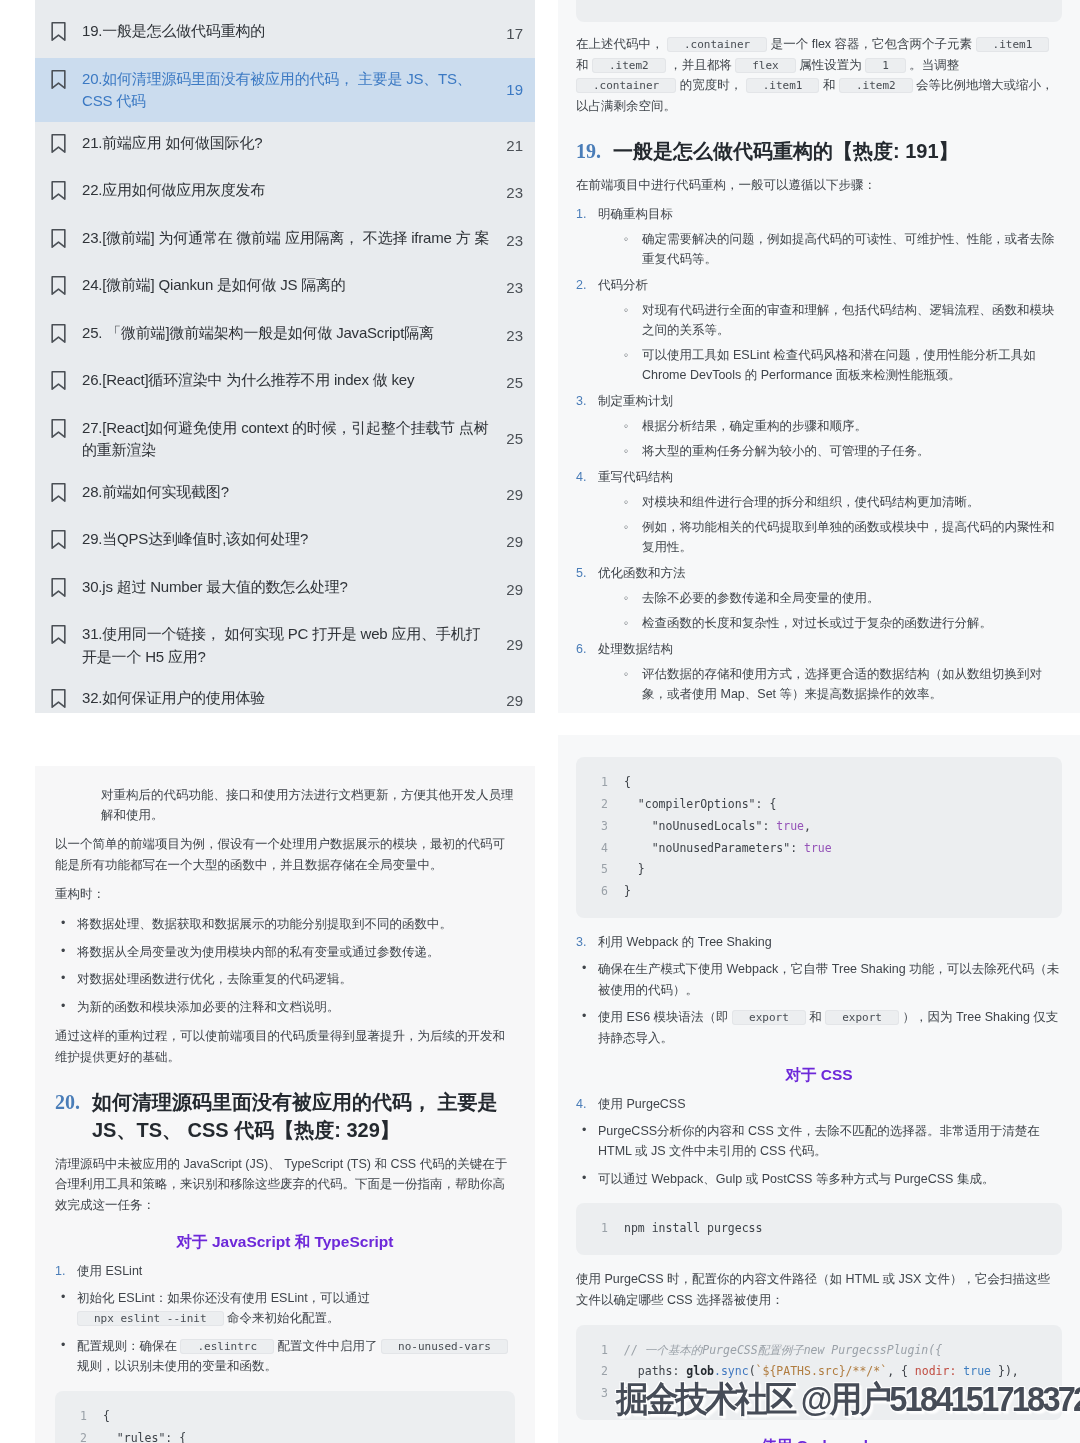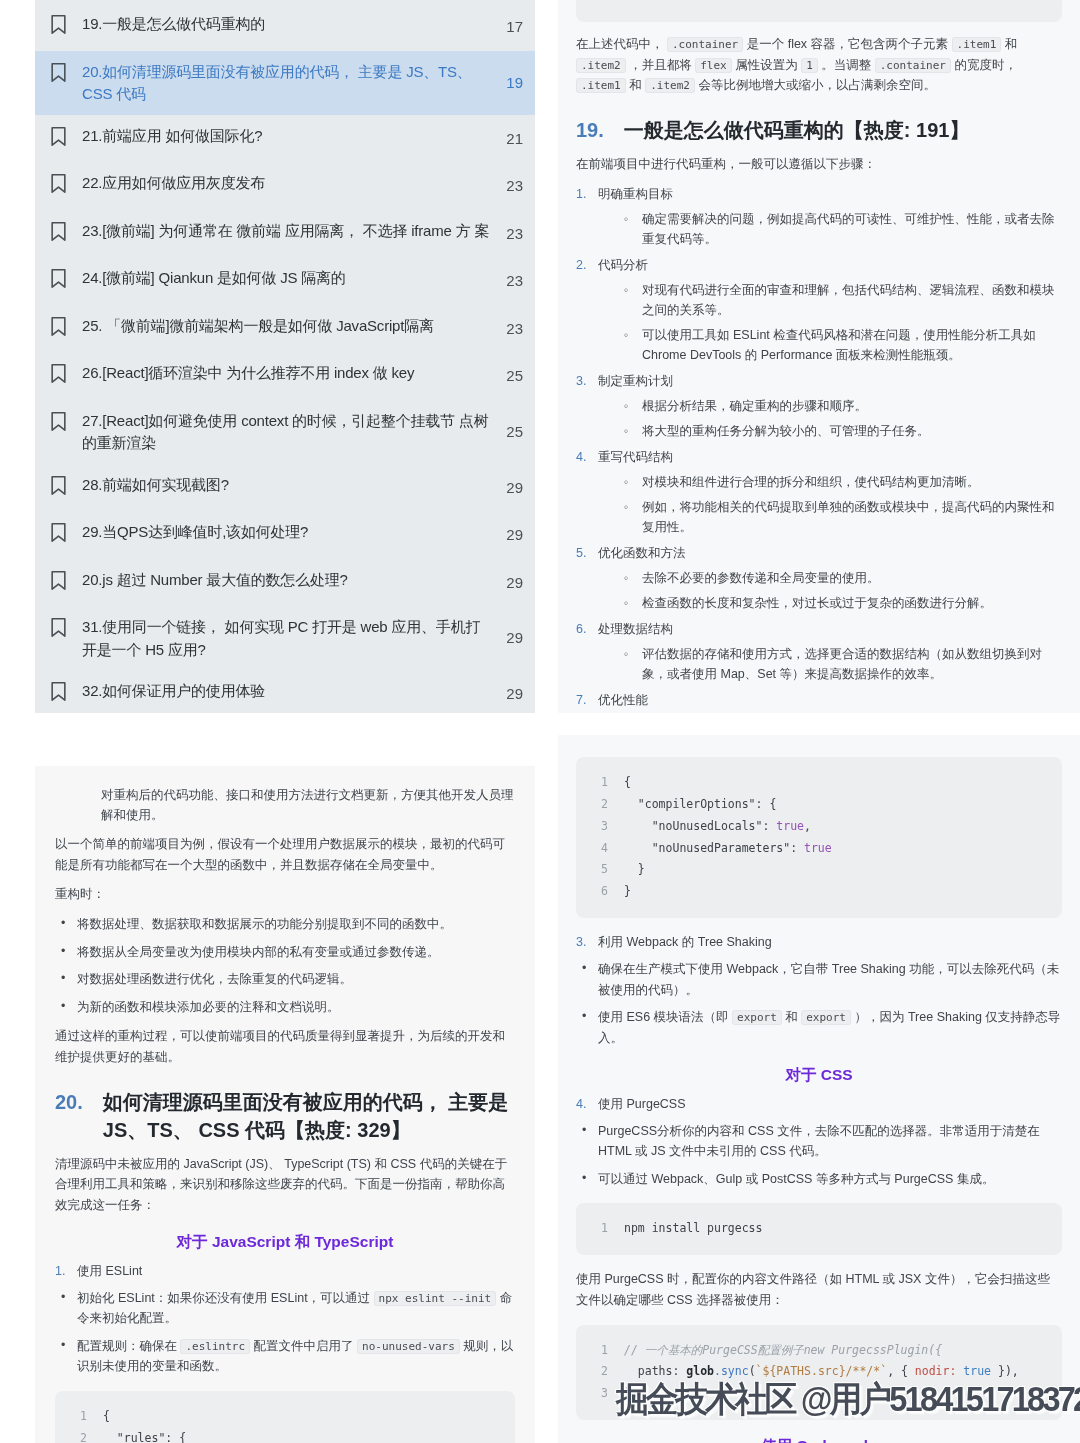--- a/index.html
+++ b/index.html
@@ -4,39 +4,39 @@
 <style>
   html,body{margin:0;padding:0;}
   body{
     width:1080px;height:1443px;position:relative;overflow:hidden;
     background:#ffffff;
     font-family:"Liberation Sans","DejaVu Sans",sans-serif;
     color:#3f444a;
   }
   .panel{position:absolute;overflow:hidden;box-sizing:border-box;}
   
-  #toc-panel{left:35px;top:0;width:500px;height:713px;background:#e8ebee;padding-top:3px;}
+  #toc-panel{left:35px;top:0;width:500px;height:713px;background:#e8ebee;padding-top:10px;}
   .toc-row{display:flex;align-items:flex-start;padding:10px 12px 9px 14px;font-size:15px;line-height:1.5;color:#2f3338;cursor:default;}
   .toc-row .bm{flex:none;margin-right:14px;margin-top:1px;}
   .toc-row .tx{flex:1 1 auto;letter-spacing:-0.2px;}
   .toc-row .pg{flex:none;margin-left:10px;color:#4b5056;align-self:center;}
   .toc-row.active{background:#cbdcee;justify-content:space-between;}
   .toc-row.active .tx,.toc-row.active .pg{color:#3b79c3;}
   
   #p-tr{left:558px;top:0;width:522px;height:713px;background:#f7f8f9;padding:0 18px;}
   #p-bl{left:35px;top:766px;width:500px;height:708px;background:#f7f7f8;padding:0 20px;}
   #p-br{left:558px;top:735px;width:522px;height:708px;background:#f7f8f9;padding:0 18px;}
   .p{font-size:12.5px;line-height:1.65;margin:9px 0;color:#3f444a;}
   .chip{
     font-family:"DejaVu Sans Mono","Liberation Mono",monospace;
     font-size:11px;background:#eceef0;border:1px solid #e3e5e8;border-radius:3px;
-    padding:0 4px;color:#474c52;white-space:nowrap;
+    padding:0 16px;color:#474c52;white-space:nowrap;
   }
   h2{font-size:20px;line-height:1.4;margin:20px 0 10px 0;color:#24292f;display:flex;font-weight:bold;}
-  h2 .hn{color:#4a7db8;flex:none;margin-right:20px;}
+  h2 .hn{color:#4a7db8;flex:none;margin-right:12px;font-family:Liberation Serif, serif;}
   h3{font-size:15.5px;margin:16px 0 8px 0;color:#6d28d9;font-weight:bold;text-align:center;}
   .step{display:flex;font-size:12.5px;line-height:1.6;margin:6px 0 2px 0;}
   .step .n{flex:none;min-width:22px;color:#4a7db8;}
   .step .t{color:#3f444a;}
   .sub{position:relative;padding-left:66px;font-size:12.5px;line-height:1.6;margin:5px 0;}
   .sub:before{content:"◦";position:absolute;left:48px;top:0;color:#6a7076;}
   .bullet{position:relative;padding-left:22px;font-size:12.5px;line-height:1.65;margin:7px 0;}
   .bullet:before{content:"•";position:absolute;left:6px;top:-1px;color:#3f444a;}
   .codeblock{
     background:#eceef0;border-radius:8px;padding:15px 18px;margin:14px 0;
@@ -140,21 +140,21 @@
     <span class="bm"><svg width="19" height="21" viewBox="0 0 24 26">
           <path d="M4 2h16v22l-8-6.5L4 24z" fill="none" stroke="#4a4f55" stroke-width="2" stroke-linejoin="round"></path>
         </svg></span>
     <span class="tx">29.当QPS达到峰值时,该如何处理?</span>
     <span class="pg">29</span>
   </div>
   <div class="toc-row">
     <span class="bm"><svg width="19" height="21" viewBox="0 0 24 26">
           <path d="M4 2h16v22l-8-6.5L4 24z" fill="none" stroke="#4a4f55" stroke-width="2" stroke-linejoin="round"></path>
         </svg></span>
-    <span class="tx">20.js 超过 Number 最大值的数怎么处理?</span>
+    <span class="tx">30.js 超过 Number 最大值的数怎么处理?</span>
     <span class="pg">29</span>
   </div>
   <div class="toc-row">
     <span class="bm"><svg width="19" height="21" viewBox="0 0 24 26">
           <path d="M4 2h16v22l-8-6.5L4 24z" fill="none" stroke="#4a4f55" stroke-width="2" stroke-linejoin="round"></path>
         </svg></span>
     <span class="tx">31.使用同一个链接， 如何实现 PC 打开是 web 应用、手机打 开是一个 H5 应用?</span>
     <span class="pg">29</span>
   </div>
   <div class="toc-row">

